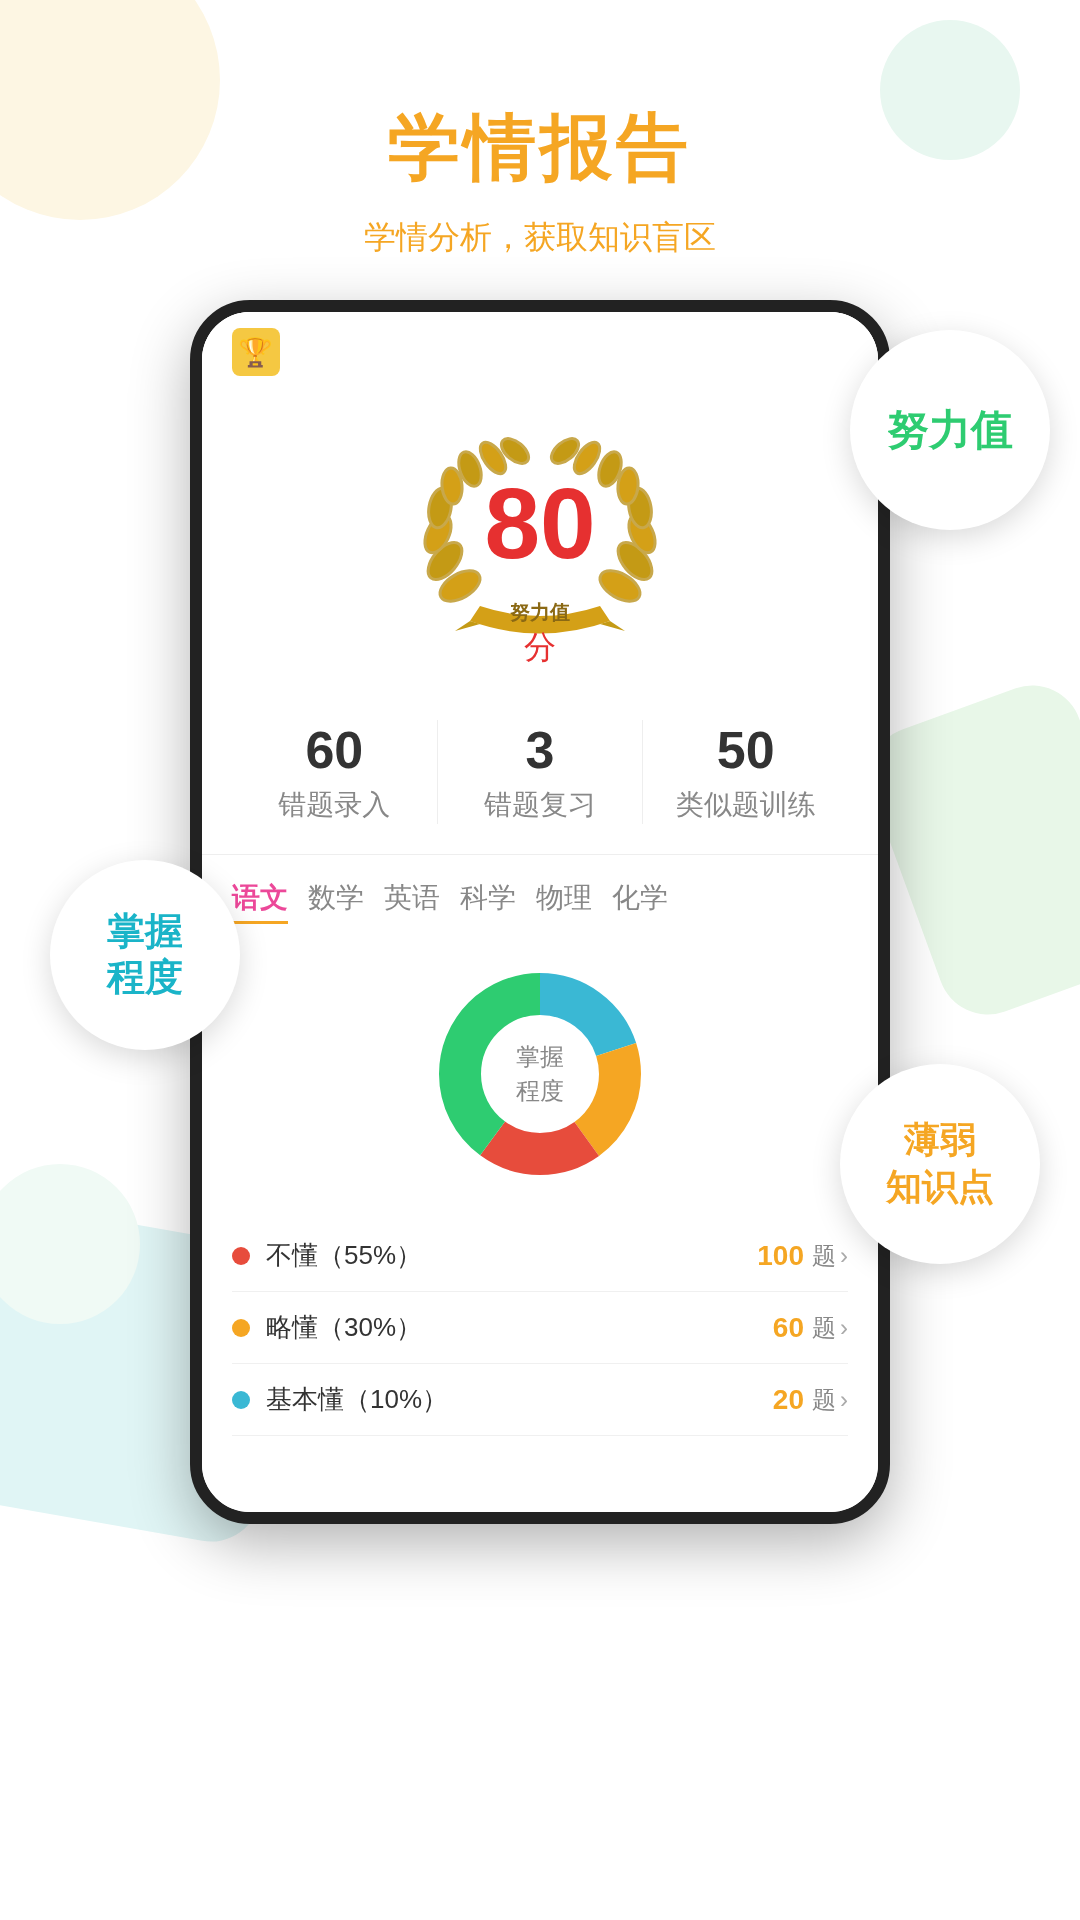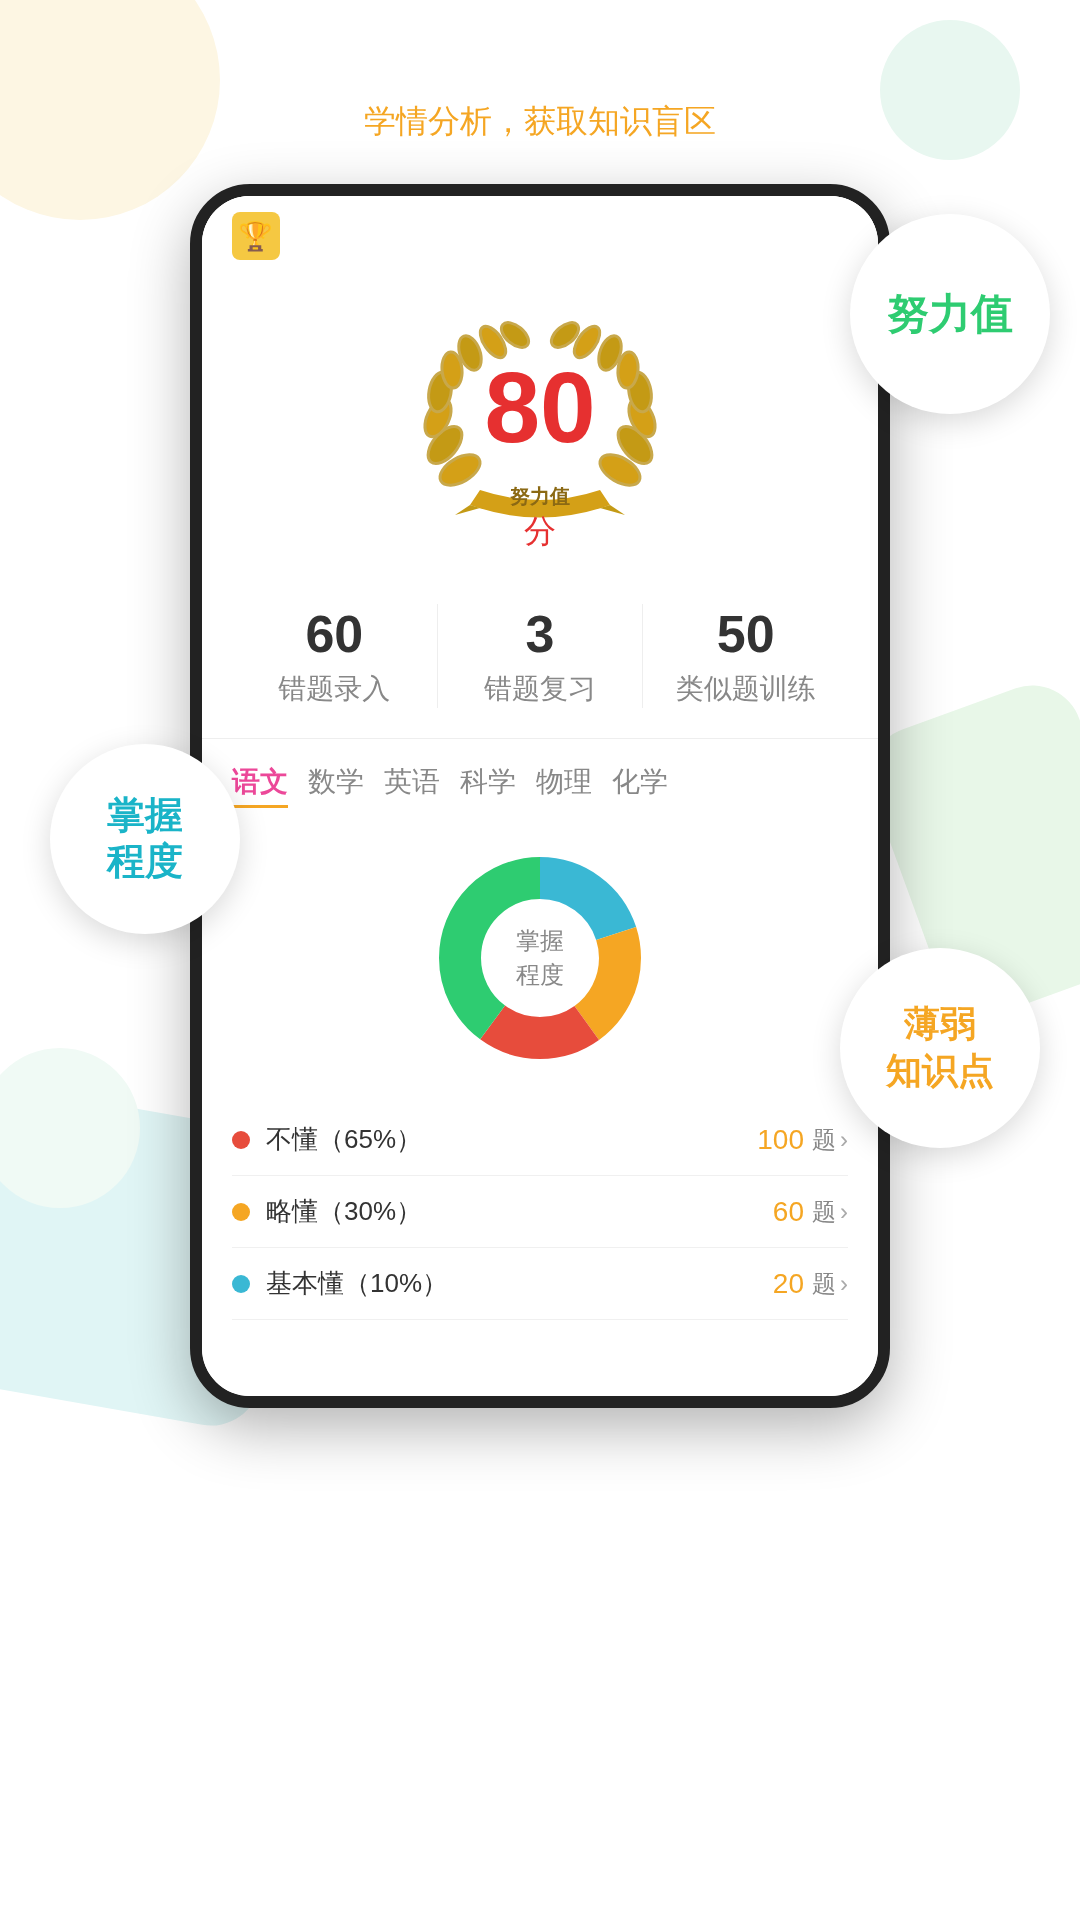--- a/index.html
+++ b/index.html
@@ -312,21 +312,21 @@
       margin-right: 16px;
       flex-shrink: 0;
     }
     .legend-text {
       font-size: 26px;
       color: #333;
       flex: 1;
     }
     .legend-count {
       font-size: 28px;
-      font-weight: 400;
+      font-weight: 700;
       margin-right: 8px;
     }
     .legend-unit {
       font-size: 24px;
       color: #888;
     }
     .legend-arrow {
       font-size: 24px;
       color: #aaa;
       margin-left: 4px;
@@ -337,20 +337,21 @@
 
 <div class="page-content">
 
   <div class="bg-topleft"></div>
   <div class="bg-topright"></div>
   <div class="bg-bottomright"></div>
   <div class="bg-bottomleft"></div>
   <div class="bg-midleft"></div>
 
   <div class="header">
+    <div class="main-title">学情报告</div>
     <div class="sub-title">学情分析，获取知识盲区</div>
   </div>
 
   <div class="phone-wrapper">
 
     <div class="badge-circle badge-nuli">
       <div class="badge-nuli-text">努力值</div>
     </div>
 
     <div class="badge-circle badge-zhangwo">
@@ -443,21 +444,21 @@
 
               <circle cx="120" cy="120" r="58" fill="white"></circle>
             </svg>
             <div class="donut-center-text">掌握<br>程度</div>
           </div>
         </div>
 
         <div class="legend-list">
           <div class="legend-item">
             <div class="legend-dot" style="background:#e74c3c"></div>
-            <div class="legend-text">不懂（65%）</div>
+            <div class="legend-text">不懂（55%）</div>
             <span class="legend-count" style="color:#f5a623">100</span>
             <span class="legend-unit">题</span>
             <span class="legend-arrow">›</span>
           </div>
           <div class="legend-item">
             <div class="legend-dot" style="background:#f5a623"></div>
             <div class="legend-text">略懂（30%）</div>
             <span class="legend-count" style="color:#f5a623">60</span>
             <span class="legend-unit">题</span>
             <span class="legend-arrow">›</span>

